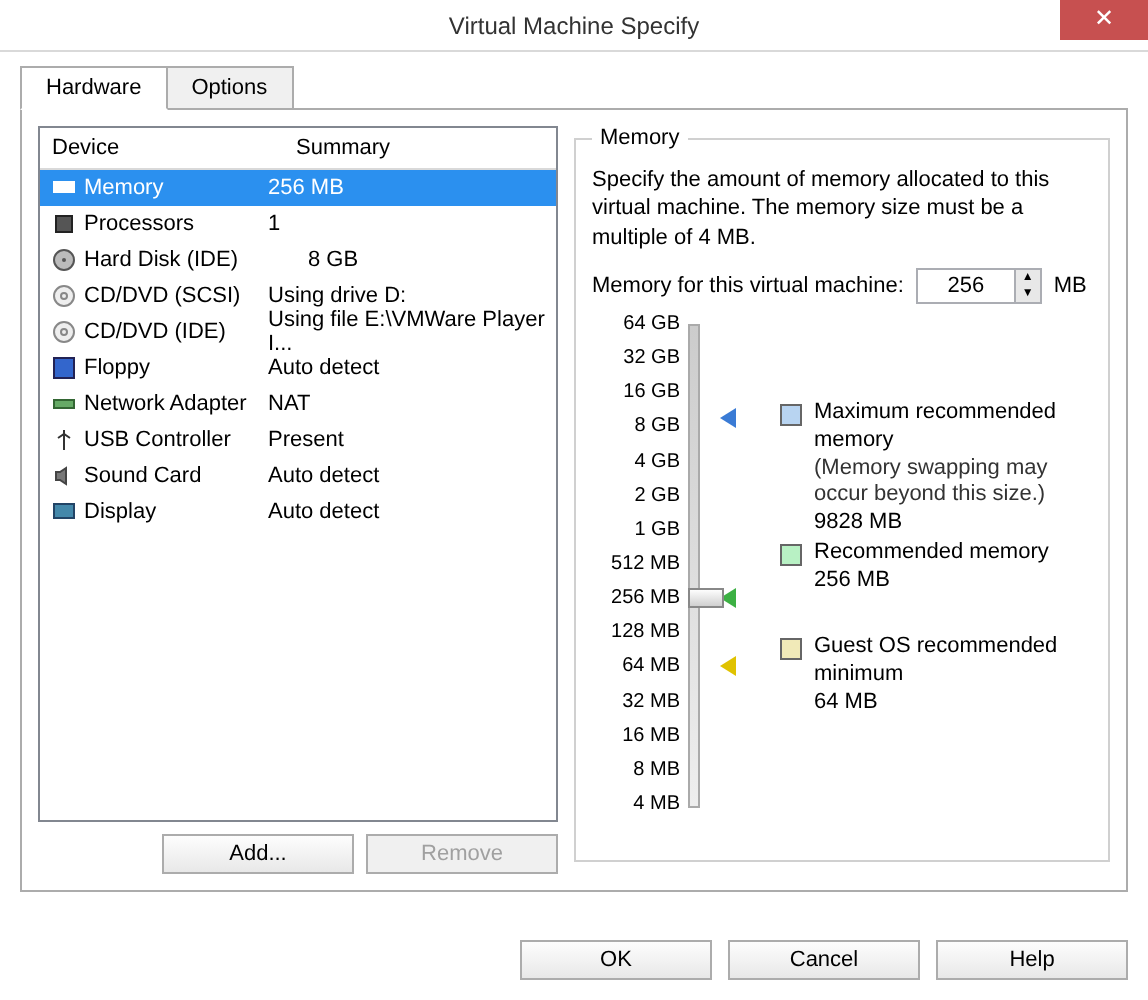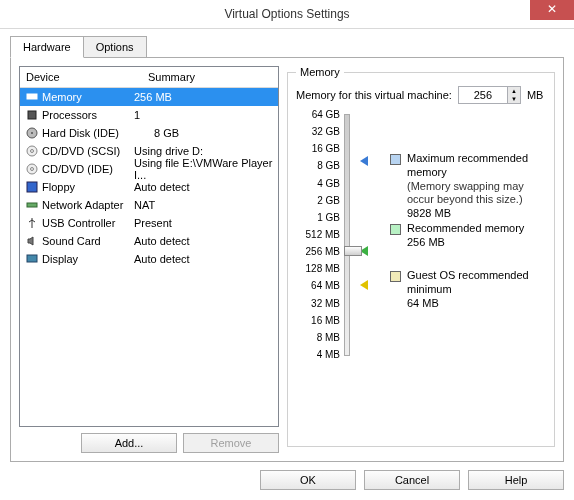--- a/index.html
+++ b/index.html
@@ -48,28 +48,28 @@
 .tri-green{border-right:8px solid #3cb043}
 .tri-yellow{border-right:8px solid #e0c200}
 .annot-area{flex:1;position:relative;font-size:11px}
 .annot{position:absolute;left:10px;display:flex;gap:6px;align-items:flex-start}
 .sq{width:9px;height:9px;border:1px solid #666;margin-top:2px;flex-shrink:0}
 .sq-blue{background:#b8d4f1}
 .sq-green{background:#b8f1c4}
 .sq-yellow{background:#f1eab8}
 .annot .txt{line-height:1.25}
 .sub{color:#333}
-.bottom-btns{display:flex;justify-content:flex-end;gap:8px;margin-top:8px}
+.bottom-btns{display:flex;justify-content:flex-end;gap:8px;margin-top:24px}
 </style>
 </head>
 <body>
 
 <div class="window">
   <div class="titlebar">
-    <span class="title">Virtual Options Settings</span>
+    <span class="title">Virtual Machine Specify</span>
     <div class="close">✕</div>
   </div>
   <div class="body">
     <div class="tab-strip">
       <div class="tab active">Hardware</div>
       <div class="tab">Options</div>
     </div>
     <div class="panel">
       <div class="left">
         <div class="device-table">
@@ -174,20 +174,21 @@
             </div>
         </div>
         <div class="left-btns">
           <div class="btn">Add...</div>
           <div class="btn disabled">Remove</div>
         </div>
       </div>
       <div class="right">
         <fieldset>
           <legend>Memory</legend>
+          <div class="desc">Specify the amount of memory allocated to this virtual machine. The memory size must be a multiple of 4 MB.</div>
           <div class="memrow">
             <span>Memory for this virtual machine:</span>
             <div class="spinbox">
               <input value="256" style="">
               <div class="spin-arrows">
                 <div>▲</div>
                 <div>▼</div>
               </div>
             </div>
             <span>MB</span>

